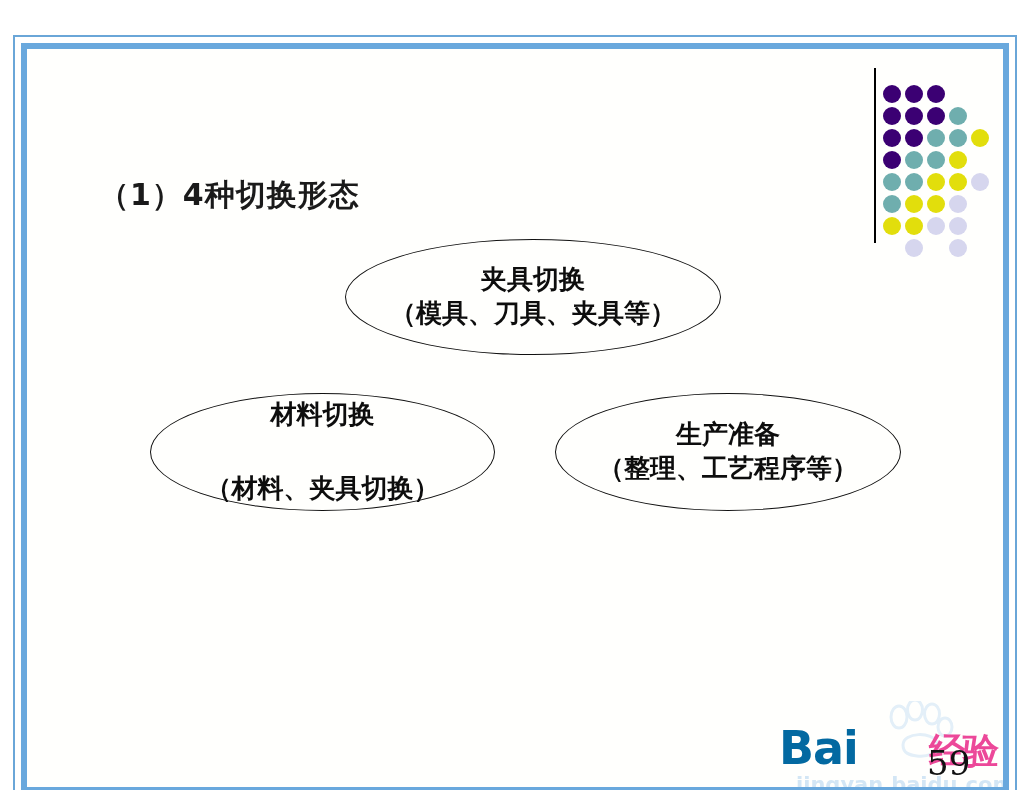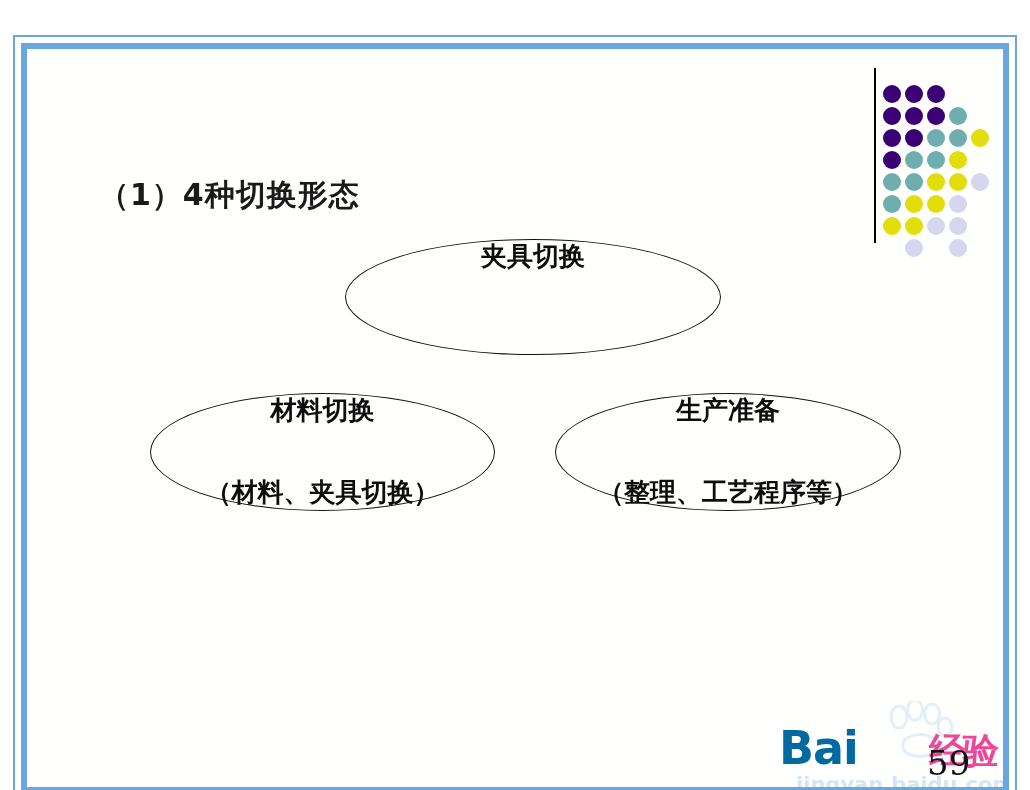--- a/index.html
+++ b/index.html
@@ -68,21 +68,21 @@
 
   
   .ellipse {
     position: absolute;
     border: 1.6px solid #101010;
     border-radius: 50%;
     background: transparent;
     display: flex;
     flex-direction: column;
     align-items: center;
-    justify-content: space-between;
+    justify-content: center;
     box-sizing: border-box;
   }
   .ellipse .line {
     font-size: 26px;
     font-weight: bold;
     color: #0d0d0d;
     line-height: 1.30;
     white-space: nowrap;
     text-align: center;
   }
@@ -178,20 +178,21 @@
 
   <div class="frame-outer"></div>
   <div class="frame-inner"></div>
 
   <div class="canvas">
 
     <div class="slide-title">（1）4种切换形态</div>
 
     <div class="ellipse" id="ell-top">
       <div class="line">夹具切换</div>
+      <div class="line">（模具、刀具、夹具等）</div>
     </div>
 
     <div class="ellipse" id="ell-left">
       <div class="line">材料切换</div>
       <div class="line">（材料、夹具切换）</div>
     </div>
 
     <div class="ellipse" id="ell-right">
       <div class="line">生产准备</div>
       <div class="line">（整理、工艺程序等）</div>

